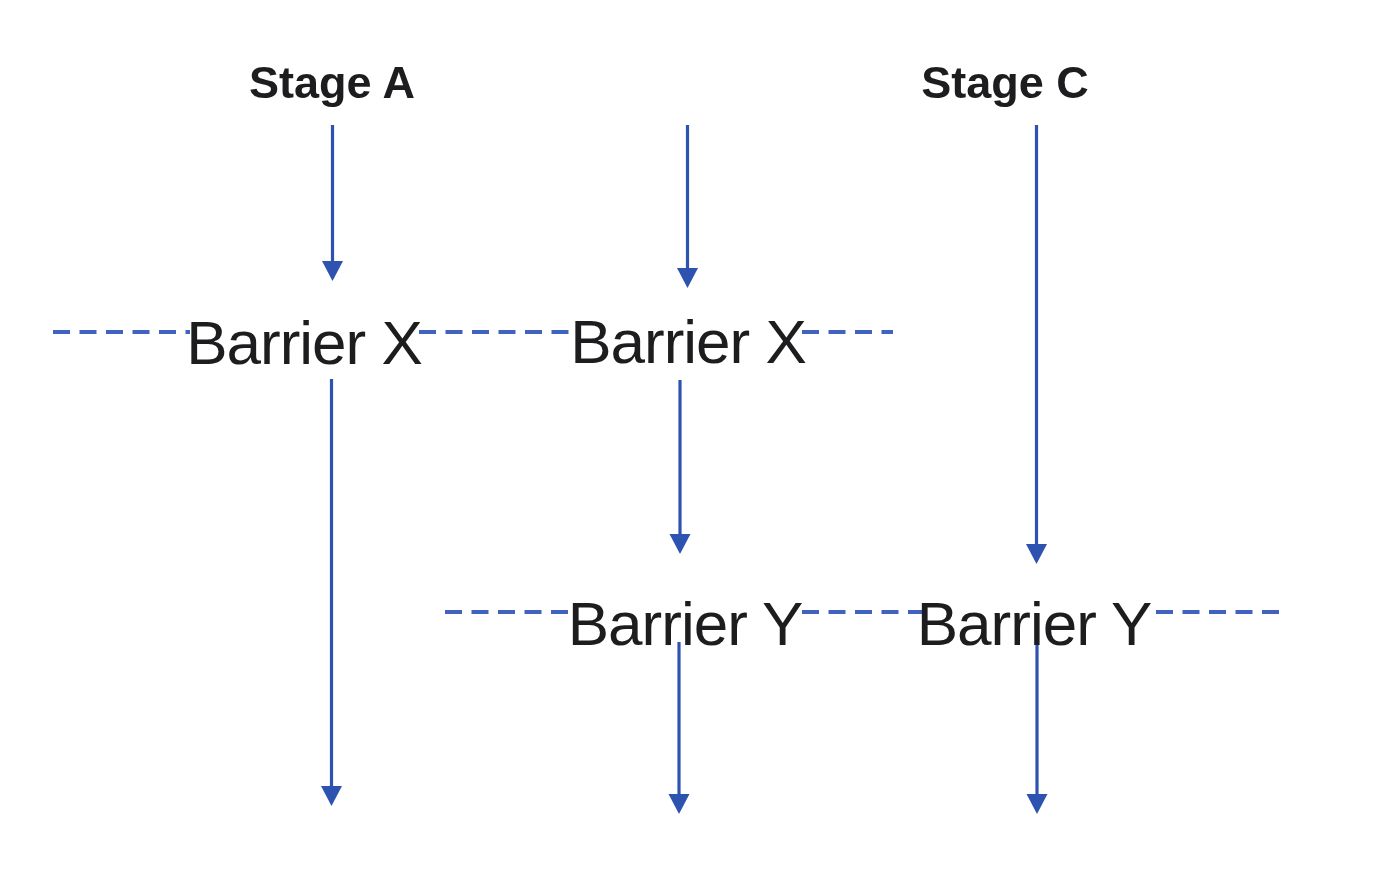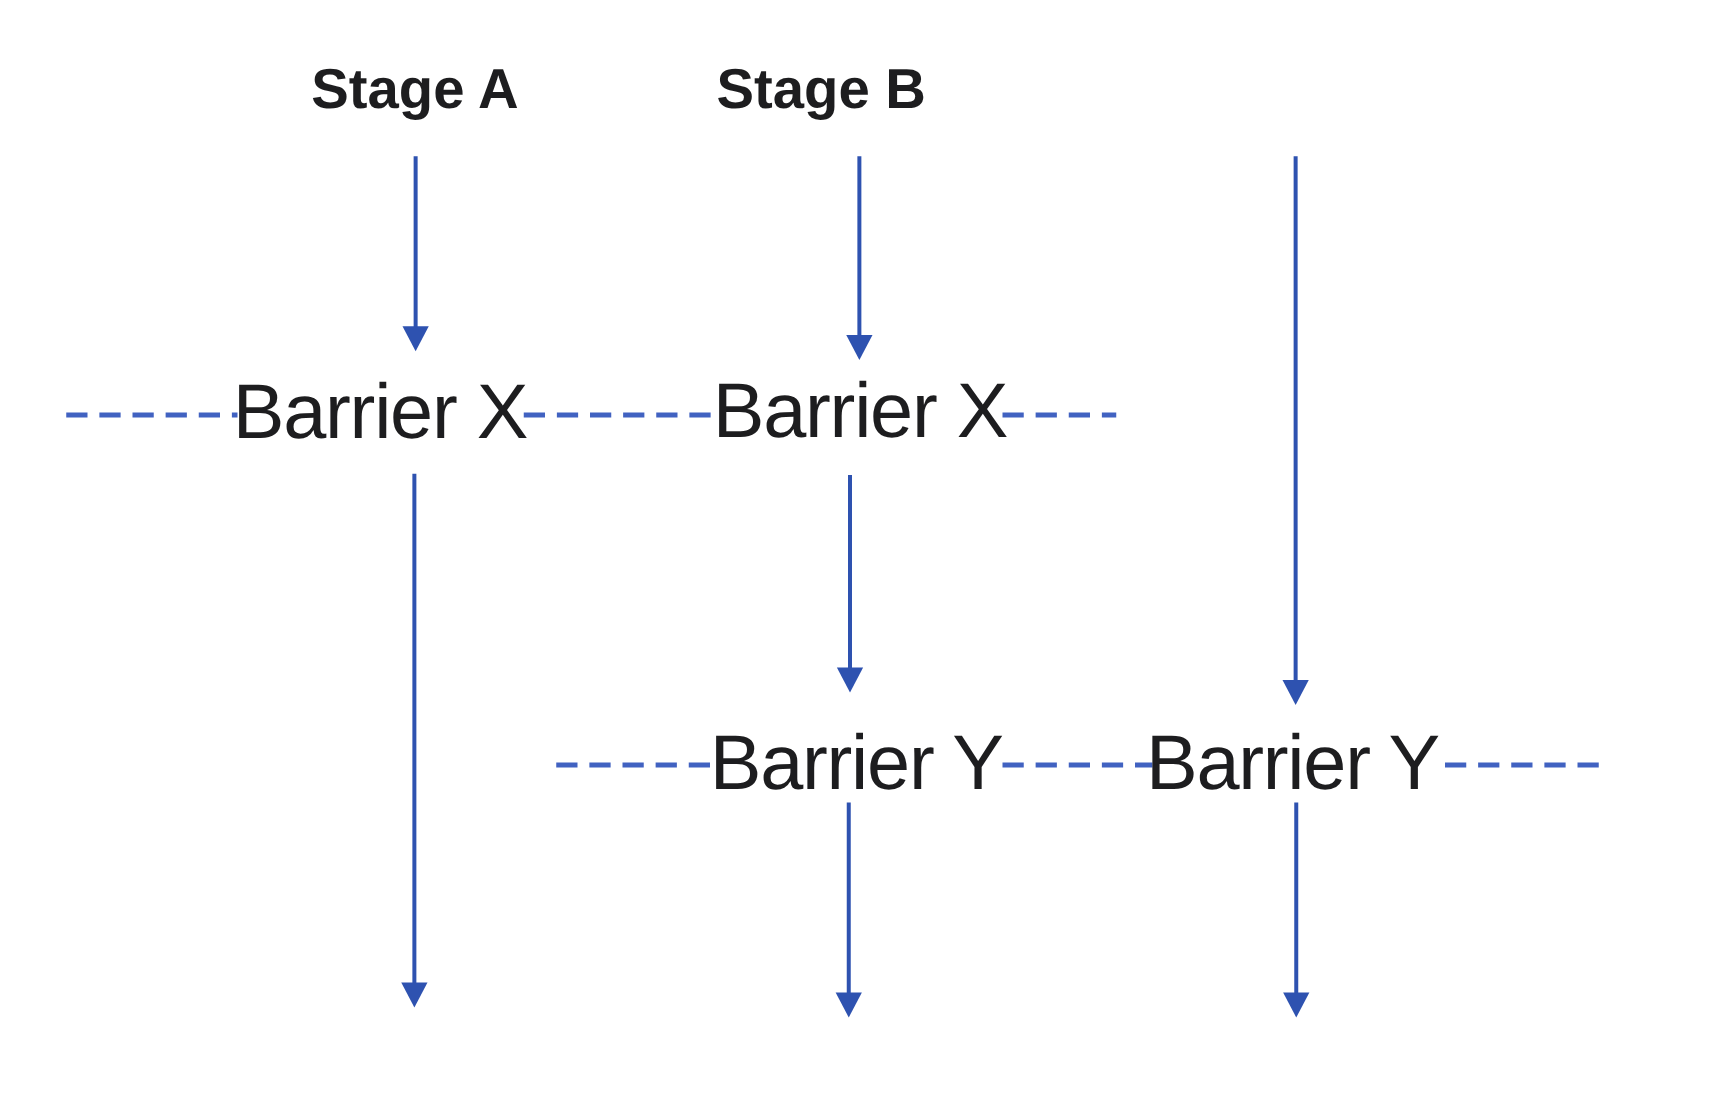--- a/index.html
+++ b/index.html
@@ -35,20 +35,21 @@
     stroke: #4162c1;
     stroke-width: 4;
     stroke-dasharray: 17 9.5;
     stroke-linecap: butt;
   }
   .label {
     position: absolute;
     transform: translate(-50%, -50%);
     white-space: nowrap;
     color: #1d1d1f;
+    margin-top: 12px;
   }
   .stage-label {
     font-size: 45px;
     font-weight: bold;
     letter-spacing: 0px;
   }
   .barrier-label {
     font-size: 62px;
     font-weight: normal;
     letter-spacing: -1px;
@@ -103,21 +104,21 @@
     </g>
 
     <g>
       <line class="dash-line" x1="445" y1="612" x2="570" y2="612"></line>
       <line class="dash-line" x1="802" y1="612" x2="922" y2="612"></line>
       <line class="dash-line" x1="1156" y1="612" x2="1281" y2="612"></line>
     </g>
   </svg>
 
   <div class="label stage-label" style="left:332px; top:71px">Stage A</div>
-  <div class="label stage-label" style="left:657px; top:71px">Stage B</div>
+  <div class="label stage-label" style="left:1005px; top:71px">Stage C</div>
 
   <div class="label barrier-label" style="left:304px; top:330px">Barrier X</div>
   <div class="label barrier-label" style="left:688px; top:329px">Barrier X</div>
 
   <div class="label barrier-label" style="left:685px; top:611px">Barrier Y</div>
   <div class="label barrier-label" style="left:1034px; top:611px">Barrier Y</div>
 
 </div>
 
 </body></html>

